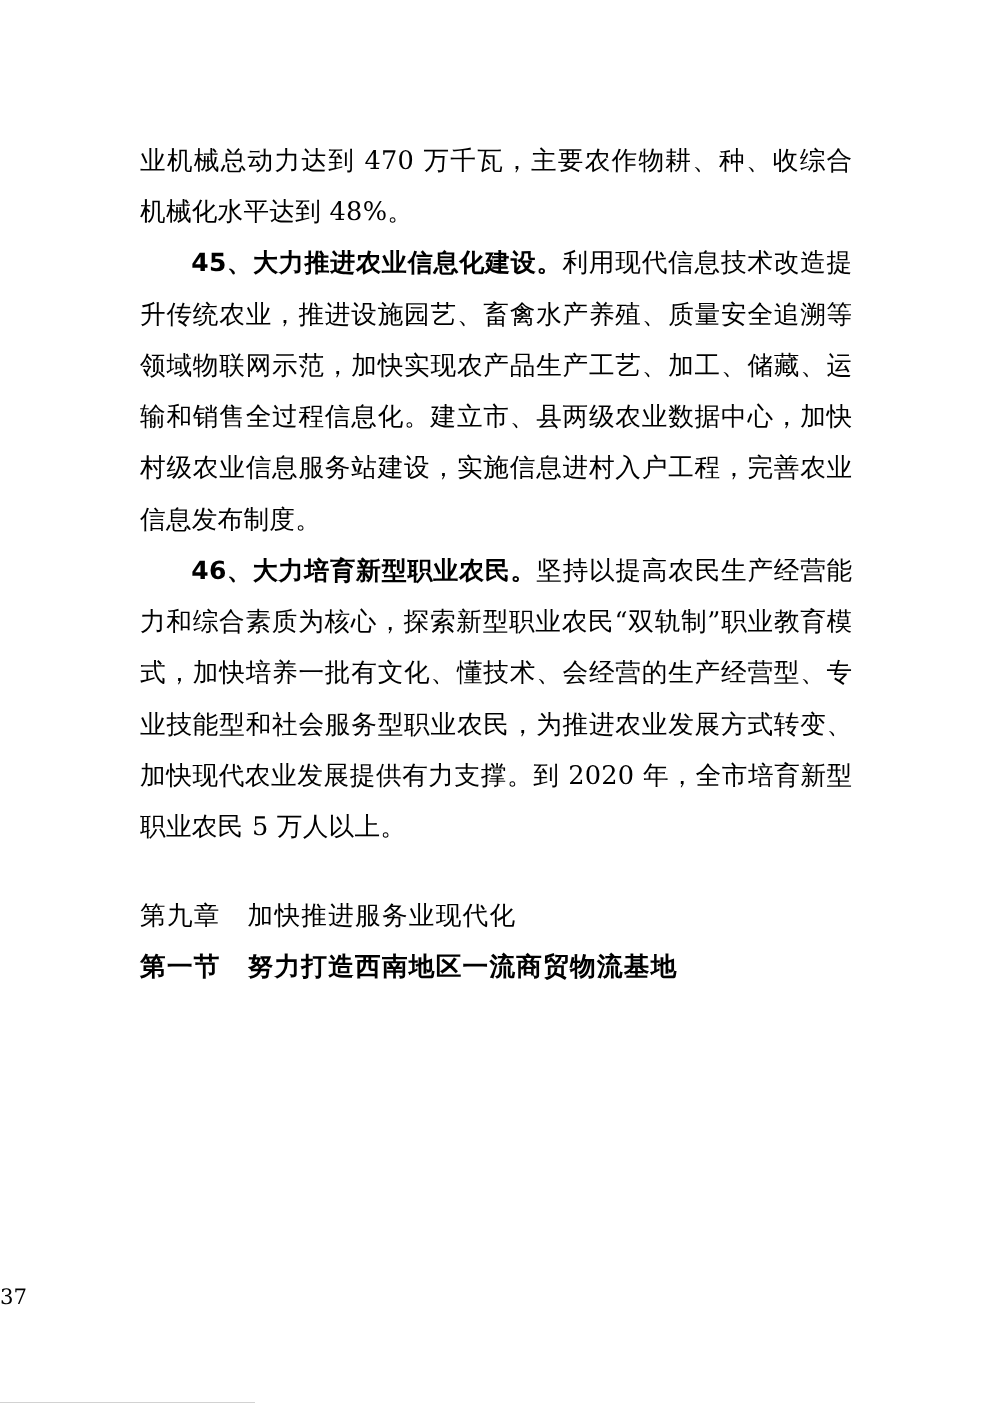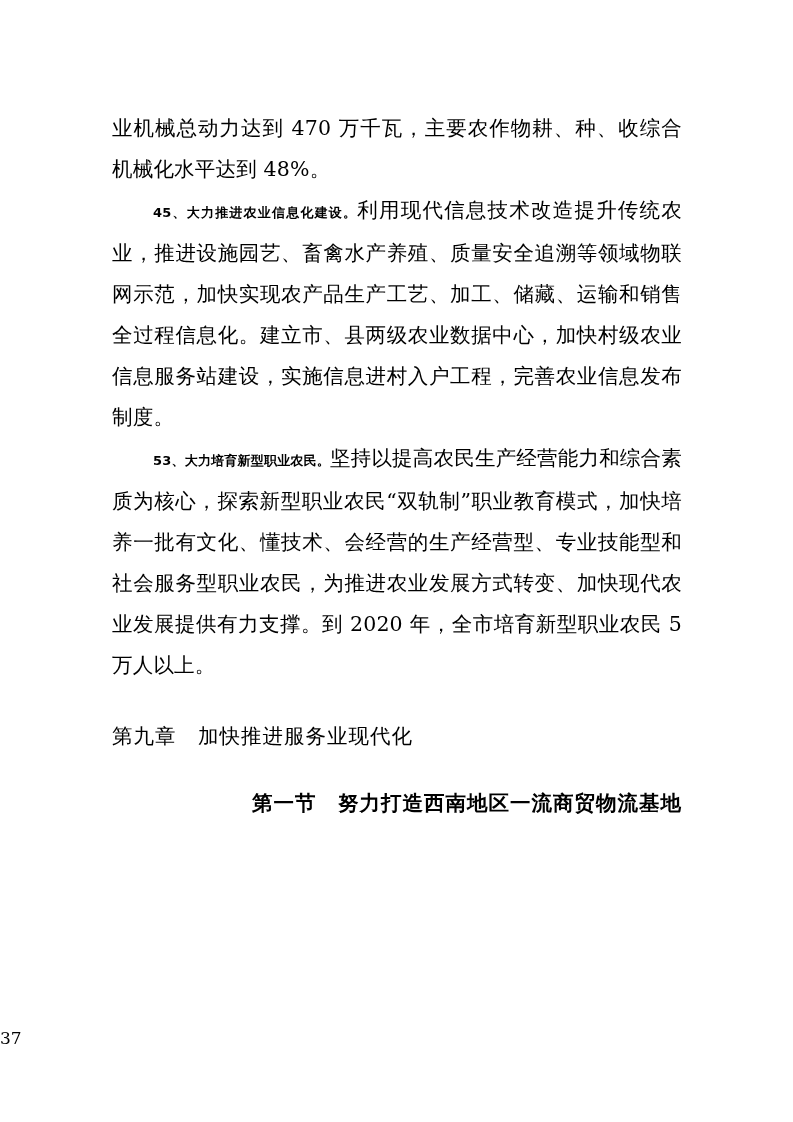--- a/index.html
+++ b/index.html
@@ -39,36 +39,35 @@
   }
   .para + .para {
     margin-top: 0;
   }
   .gap-before {
     margin-top: 18px;
   }
   .lead {
     font-weight: bold;
     font-family: "DejaVu Sans", "Liberation Sans", sans-serif;
-    font-size: 13px;
+    font-size: 20px;
   }
   .chapter-title {
     font-size: 20.5px;
     line-height: 41px;
     text-align: left;
     margin-top: 30px;
     letter-spacing: 1px;
   }
   .section-title {
     font-size: 20.5px;
     line-height: 41px;
-    text-align: right;
+    text-align: left;
     font-weight: bold;
     font-family: "DejaVu Sans", "Liberation Sans", sans-serif;
-    margin-top: 26px;
     letter-spacing: 1px;
   }
   .page-number {
     position: absolute;
     left: 0;
     right: 0;
     top: 1028px;
     text-align: left;
     font-size: 17px;
     color: #000000;
@@ -83,21 +82,21 @@
 
     <p class="para">
       <span>业机械总动力达到 470 万千瓦，主要农作物耕、种、收综合机械化水平达到 48%。</span>
     </p>
 
     <p class="para indent gap-before">
       <span class="lead">45、大力推进农业信息化建设。</span><span>利用现代信息技术改造提升传统农业，推进设施园艺、畜禽水产养殖、质量安全追溯等领域物联网示范，加快实现农产品生产工艺、加工、储藏、运输和销售全过程信息化。建立市、县两级农业数据中心，加快村级农业信息服务站建设，实施信息进村入户工程，完善农业信息发布制度。</span>
     </p>
 
     <p class="para indent gap-before">
-      <span class="lead">53、大力培育新型职业农民。</span><span>坚持以提高农民生产经营能力和综合素质为核心，探索新型职业农民“双轨制”职业教育模式，加快培养一批有文化、懂技术、会经营的生产经营型、专业技能型和社会服务型职业农民，为推进农业发展方式转变、加快现代农业发展提供有力支撑。到 2020 年，全市培育新型职业农民 5 万人以上。</span>
+      <span class="lead">46、大力培育新型职业农民。</span><span>坚持以提高农民生产经营能力和综合素质为核心，探索新型职业农民“双轨制”职业教育模式，加快培养一批有文化、懂技术、会经营的生产经营型、专业技能型和社会服务型职业农民，为推进农业发展方式转变、加快现代农业发展提供有力支撑。到 2020 年，全市培育新型职业农民 5 万人以上。</span>
     </p>
 
     <div class="chapter-title">第九章　加快推进服务业现代化</div>
 
     <div class="section-title">第一节　努力打造西南地区一流商贸物流基地</div>
 
 
   </div>
 
   <div class="page-number">37</div>

